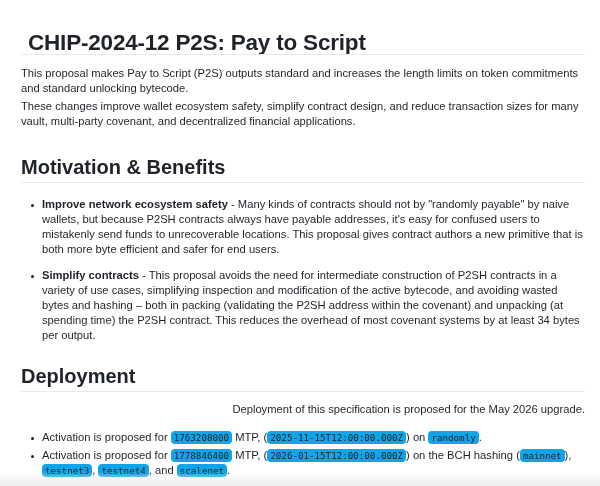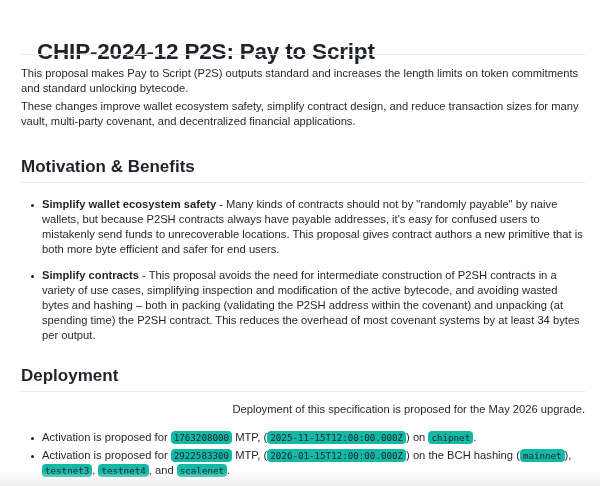--- a/index.html
+++ b/index.html
@@ -5,48 +5,48 @@
   html, body { margin: 0; padding: 0; }
   body {
     width: 600px; height: 486px; overflow: hidden;
     background: #ffffff;
     font-family: "Liberation Sans", sans-serif;
     color: #1f2328;
     position: relative;
   }
   .doc { position: absolute; left: 21px; top: 0; width: 564px; }
   h1 {
-    font-size: 22.5px; font-weight: 600; margin: 16px;
+    font-size: 22.5px; font-weight: 600; margin: 7px;
     position: absolute; top: 22px; left: 0; line-height: 28px;
     letter-spacing: -0.2px;
   }
   .rule { position: absolute; left: 0; width: 564px; height: 1px; background: #e6e9ee; }
   p, li { font-size: 11.2px; line-height: 15px; margin: 0; }
   .p1 { position: absolute; top: 66px; left: 0; width: 564px; }
   .p2 { position: absolute; top: 99px; left: 0; width: 564px; }
   h2 {
-    font-size: 17px; font-weight: 600; margin: 0; position: absolute; left: 0;
+    font-size: 20px; font-weight: 600; margin: 0; position: absolute; left: 0;
     line-height: 22px;
   }
   .h2a { top: 156px; }
   .h2b { top: 365px; }
   ul { list-style: none; margin: 0; padding: 0; position: absolute; left: 0; width: 564px; }
   ul li { position: relative; padding-left: 21px; }
   ul li::before {
     content: ""; position: absolute; left: 10px; top: 7px;
     width: 3px; height: 3px; border-radius: 50%; background: #1f2328;
   }
   .ul1 { top: 197px; }
   .ul1 li + li { margin-top: 11px; }
   .ul2 { top: 430px; }
   .ul2 li + li { margin-top: 3px; }
   b { font-weight: 700; }
   code {
     font-family: "DejaVu Sans Mono", monospace; font-size: 9.2px;
-    background: #14b8a6; border-radius: 4px; padding: 1px 3px;
+    background: #0ea5e9; border-radius: 4px; padding: 1px 3px;
   }
   .p3 { position: absolute; top: 402px; left: 0; width: 564px; text-align: right; }
   .fade {
     position: absolute; left: 0; bottom: 0; width: 600px; height: 14px;
     background: linear-gradient(to bottom, rgba(240,240,240,0), rgba(238,238,238,1));
   }
 </style>
 </head>
 <body>
 
@@ -54,28 +54,28 @@
   <h1>CHIP-2024-12 P2S: Pay to Script</h1>
   <div class="rule" style="top:54px"></div>
 
   <p class="p1">This proposal makes Pay to Script (P2S) outputs standard and increases the length limits on token commitments and standard unlocking bytecode.</p>
   <p class="p2">These changes improve wallet ecosystem safety, simplify contract design, and reduce transaction sizes for many vault, multi-party covenant, and decentralized financial applications.</p>
 
   <h2 class="h2a">Motivation &amp; Benefits</h2>
   <div class="rule" style="top:182px"></div>
 
   <ul class="ul1">
-    <li><b>Simplify wallet ecosystem safety</b><span> - Many kinds of contracts should not by "randomly payable" by naive wallets, but because P2SH contracts always have payable addresses, it's easy for confused users to mistakenly send funds to unrecoverable locations. This proposal gives contract authors a new primitive that is both more byte efficient and safer for end users.</span></li>
+    <li><b>Improve network ecosystem safety</b><span> - Many kinds of contracts should not by "randomly payable" by naive wallets, but because P2SH contracts always have payable addresses, it's easy for confused users to mistakenly send funds to unrecoverable locations. This proposal gives contract authors a new primitive that is both more byte efficient and safer for end users.</span></li>
     <li><b>Simplify contracts</b><span> - This proposal avoids the need for intermediate construction of P2SH contracts in a variety of use cases, simplifying inspection and modification of the active bytecode, and avoiding wasted bytes and hashing – both in packing (validating the P2SH address within the covenant) and unpacking (at spending time) the P2SH contract. This reduces the overhead of most covenant systems by at least 34 bytes per output.</span></li>
   </ul>
 
   <h2 class="h2b">Deployment</h2>
   <div class="rule" style="top:391px"></div>
 
   <p class="p3">Deployment of this specification is proposed for the May 2026 upgrade.</p>
 
   <ul class="ul2">
-    <li><span>Activation is proposed for </span><code>1763208000</code><span> MTP, (</span><code>2025-11-15T12:00:00.000Z</code><span>) on </span><code>chipnet</code><span>.</span></li>
-    <li><span>Activation is proposed for </span><code>2922583300</code><span> MTP, (</span><code>2026-01-15T12:00:00.000Z</code><span>) on the BCH hashing (</span><code>mainnet</code><span>),</span> <code>testnet3</code><span>, </span><code>testnet4</code><span>, and </span><code>scalenet</code><span>.</span></li>
+    <li><span>Activation is proposed for </span><code>1763208000</code><span> MTP, (</span><code>2025-11-15T12:00:00.000Z</code><span>) on </span><code>randomly</code><span>.</span></li>
+    <li><span>Activation is proposed for </span><code>1778846400</code><span> MTP, (</span><code>2026-01-15T12:00:00.000Z</code><span>) on the BCH hashing (</span><code>mainnet</code><span>),</span> <code>testnet3</code><span>, </span><code>testnet4</code><span>, and </span><code>scalenet</code><span>.</span></li>
   </ul>
 </div>
 
 <div class="fade"></div>
 
 </body></html>

